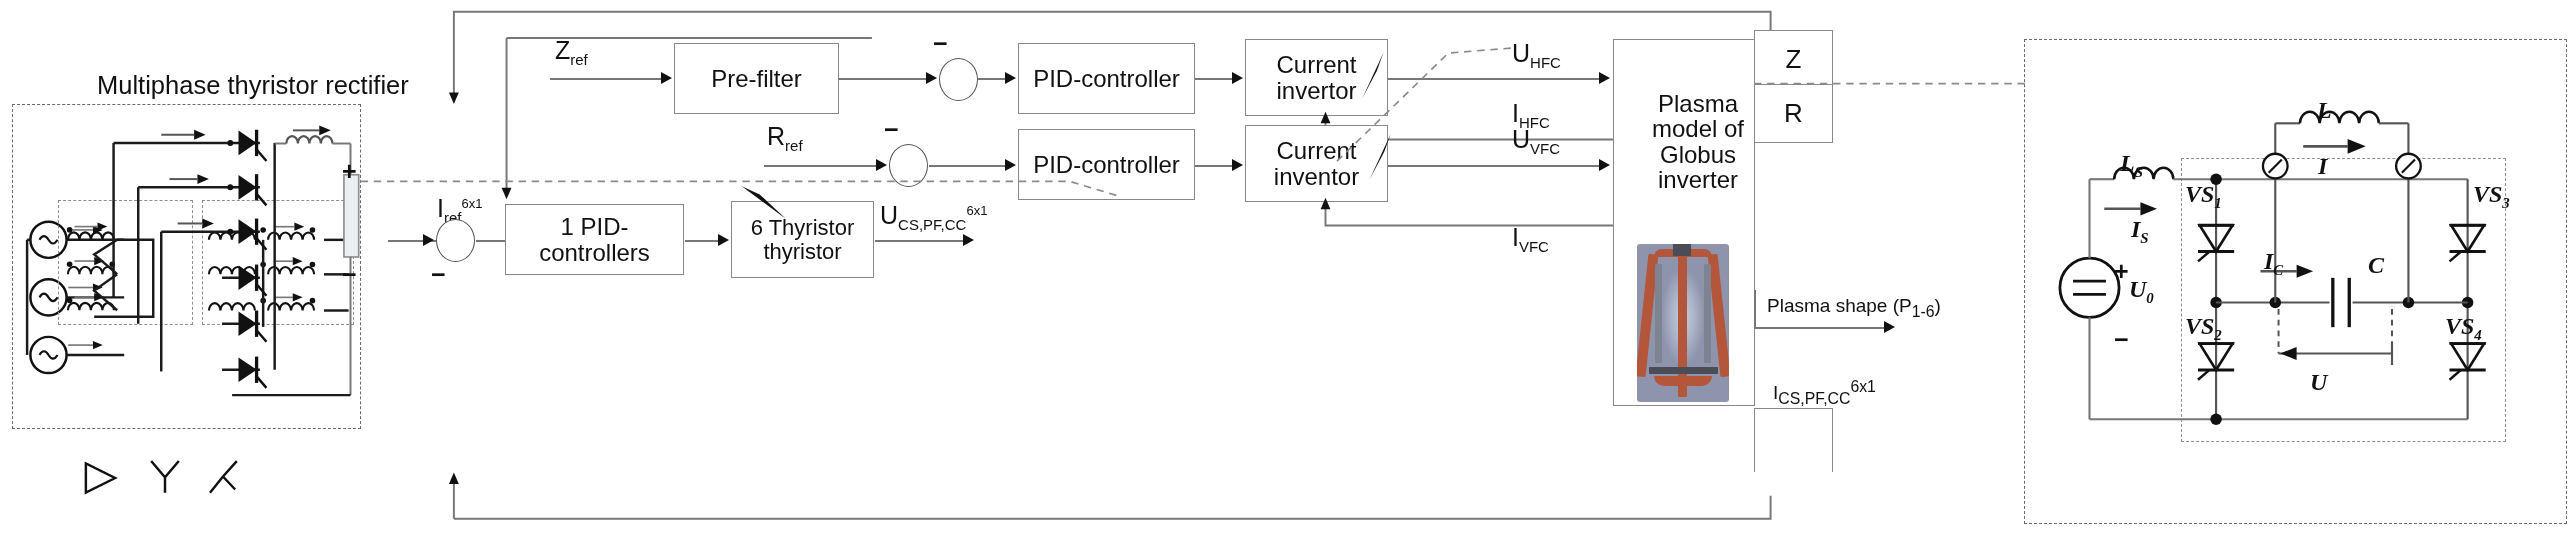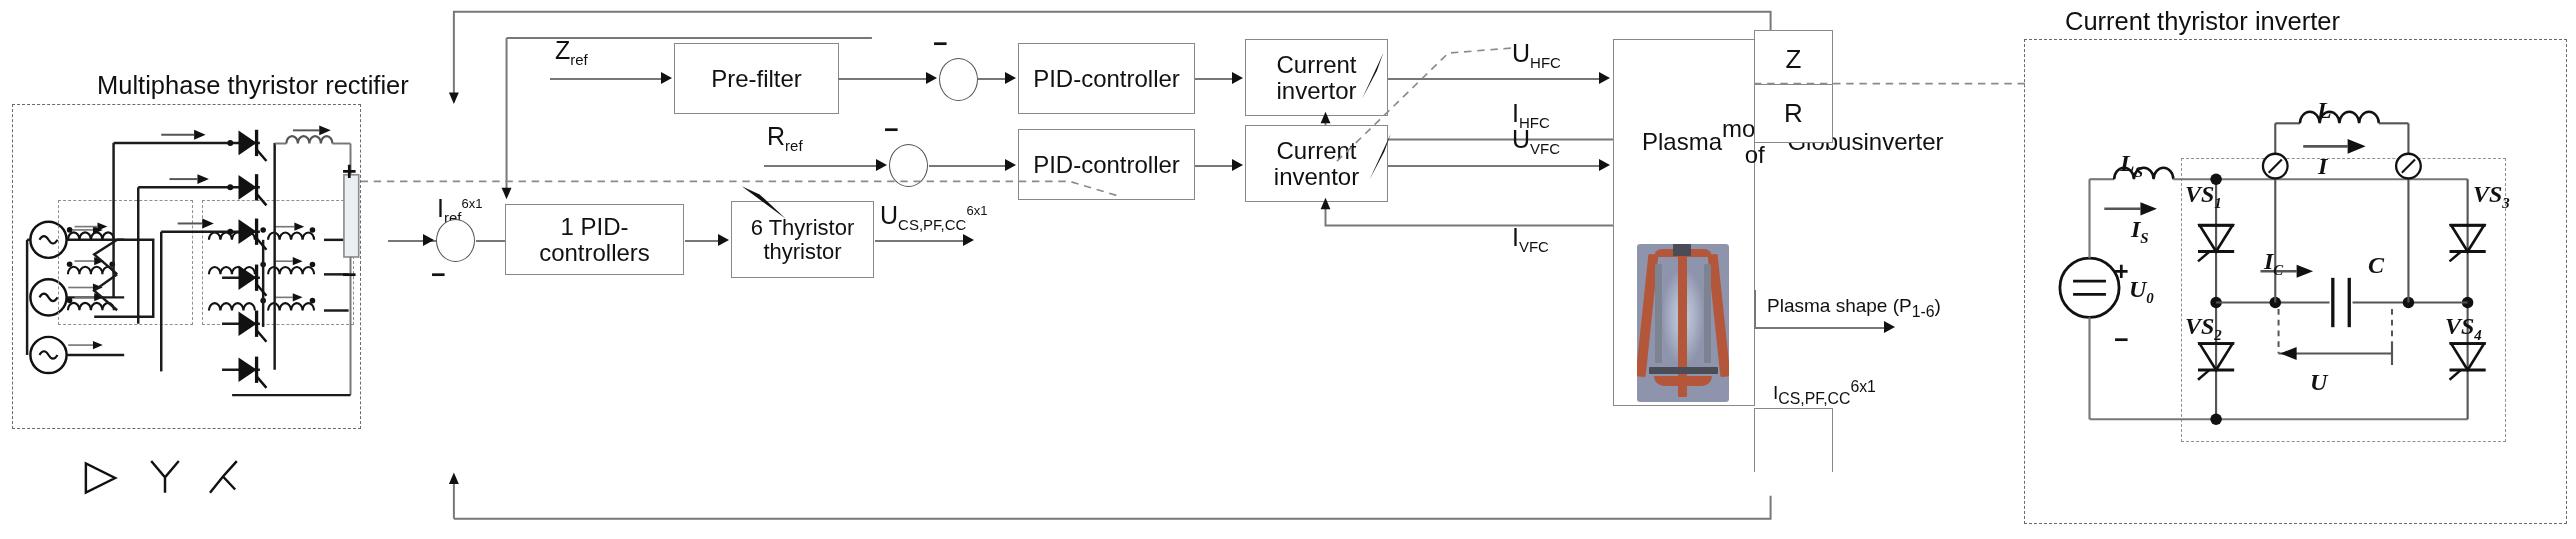--- a/index.html
+++ b/index.html
@@ -383,21 +383,21 @@
   <div class="abs hw" style="left:875px;top:240px;width:91px;"></div>
   <div class="abs arr-r" style="left:963px;top:234px;"></div>
 
   <div class="abs" style="left:354px;top:25px;">
     <svg width="1481" height="247" viewBox="0 0 1800 300">
       <path d="M1406 28 L1330 34 L1190 170" fill="none" stroke="#8a8a8a" stroke-width="2" stroke-dasharray="9 7"></path>
       <path d="M8 190 L870 190 L930 208" fill="none" stroke="#8a8a8a" stroke-width="2" stroke-dasharray="9 7"></path>
     </svg>
   </div>
 
-  <div class="abs block" style="left:1613px;top:39px;width:142px;height:199px;flex-direction:row;align-items:center;justify-content:space-between;padding-top:6.6px;padding-left:28px;">
+  <div class="abs block" style="left:1613px;top:39px;width:142px;height:199px;flex-direction:column;align-items:center;justify-content:center;padding-top:6.6px;padding-left:28px;">
     <span>Plasma</span>
     <span>model of</span>
     <span>Globus</span>
     <span>inverter</span>
   </div>
 
   <div class="abs" style="left:1613px;top:237px;width:142px;height:169px;border:1.6px solid #888;border-top:none;background:#fff;box-sizing:border-box;"></div>
 
   <div class="abs tokamak" style="left:1637px;top:244px;width:92px;height:158px;">
     <div class="tk-coil" style="left:5px;top:10px;width:10px;height:123px;transform:rotate(6deg);"></div>
@@ -419,21 +419,20 @@
   </div>
   <div class="abs hw" style="left:1754px;top:327px;width:133px;"></div>
   <div class="abs vw" style="left:1754px;top:290px;height:38px;"></div>
   <div class="abs arr-r" style="left:1884px;top:321px;"></div>
 
   <div class="abs lbl-sm" style="left:1767px;top:378px;margin-left:6px;">
     <span>I</span><sub>CS,PF,CC</sub><sup>6x1</sup>
   </div>
   <div class="abs block" style="left:1754px;top:408px;width:79px;height:64px;border-bottom:none;"></div>
 
-  <div class="abs title" style="left:2065px;top:6.6px;">Current thyristor inverter</div>
   <div class="abs dashframe" style="left:2024px;top:39px;width:543px;height:485px;"></div>
 
   <div class="abs dashframe-thin" style="left:2181px;top:158px;width:325px;height:284px;"></div>
 
   <div class="abs" style="left:2040px;top:74px;">
     <svg width="510" height="411" viewBox="0 0 620 500">
       <defs>
         <g id="thy2">
           <polygon points="-20,-2 20,-2 0,30" fill="none" stroke="#111" stroke-width="3.2"></polygon>
           <line x1="-22" y1="-2" x2="22" y2="-2" stroke="#111" stroke-width="3.6"></line>

